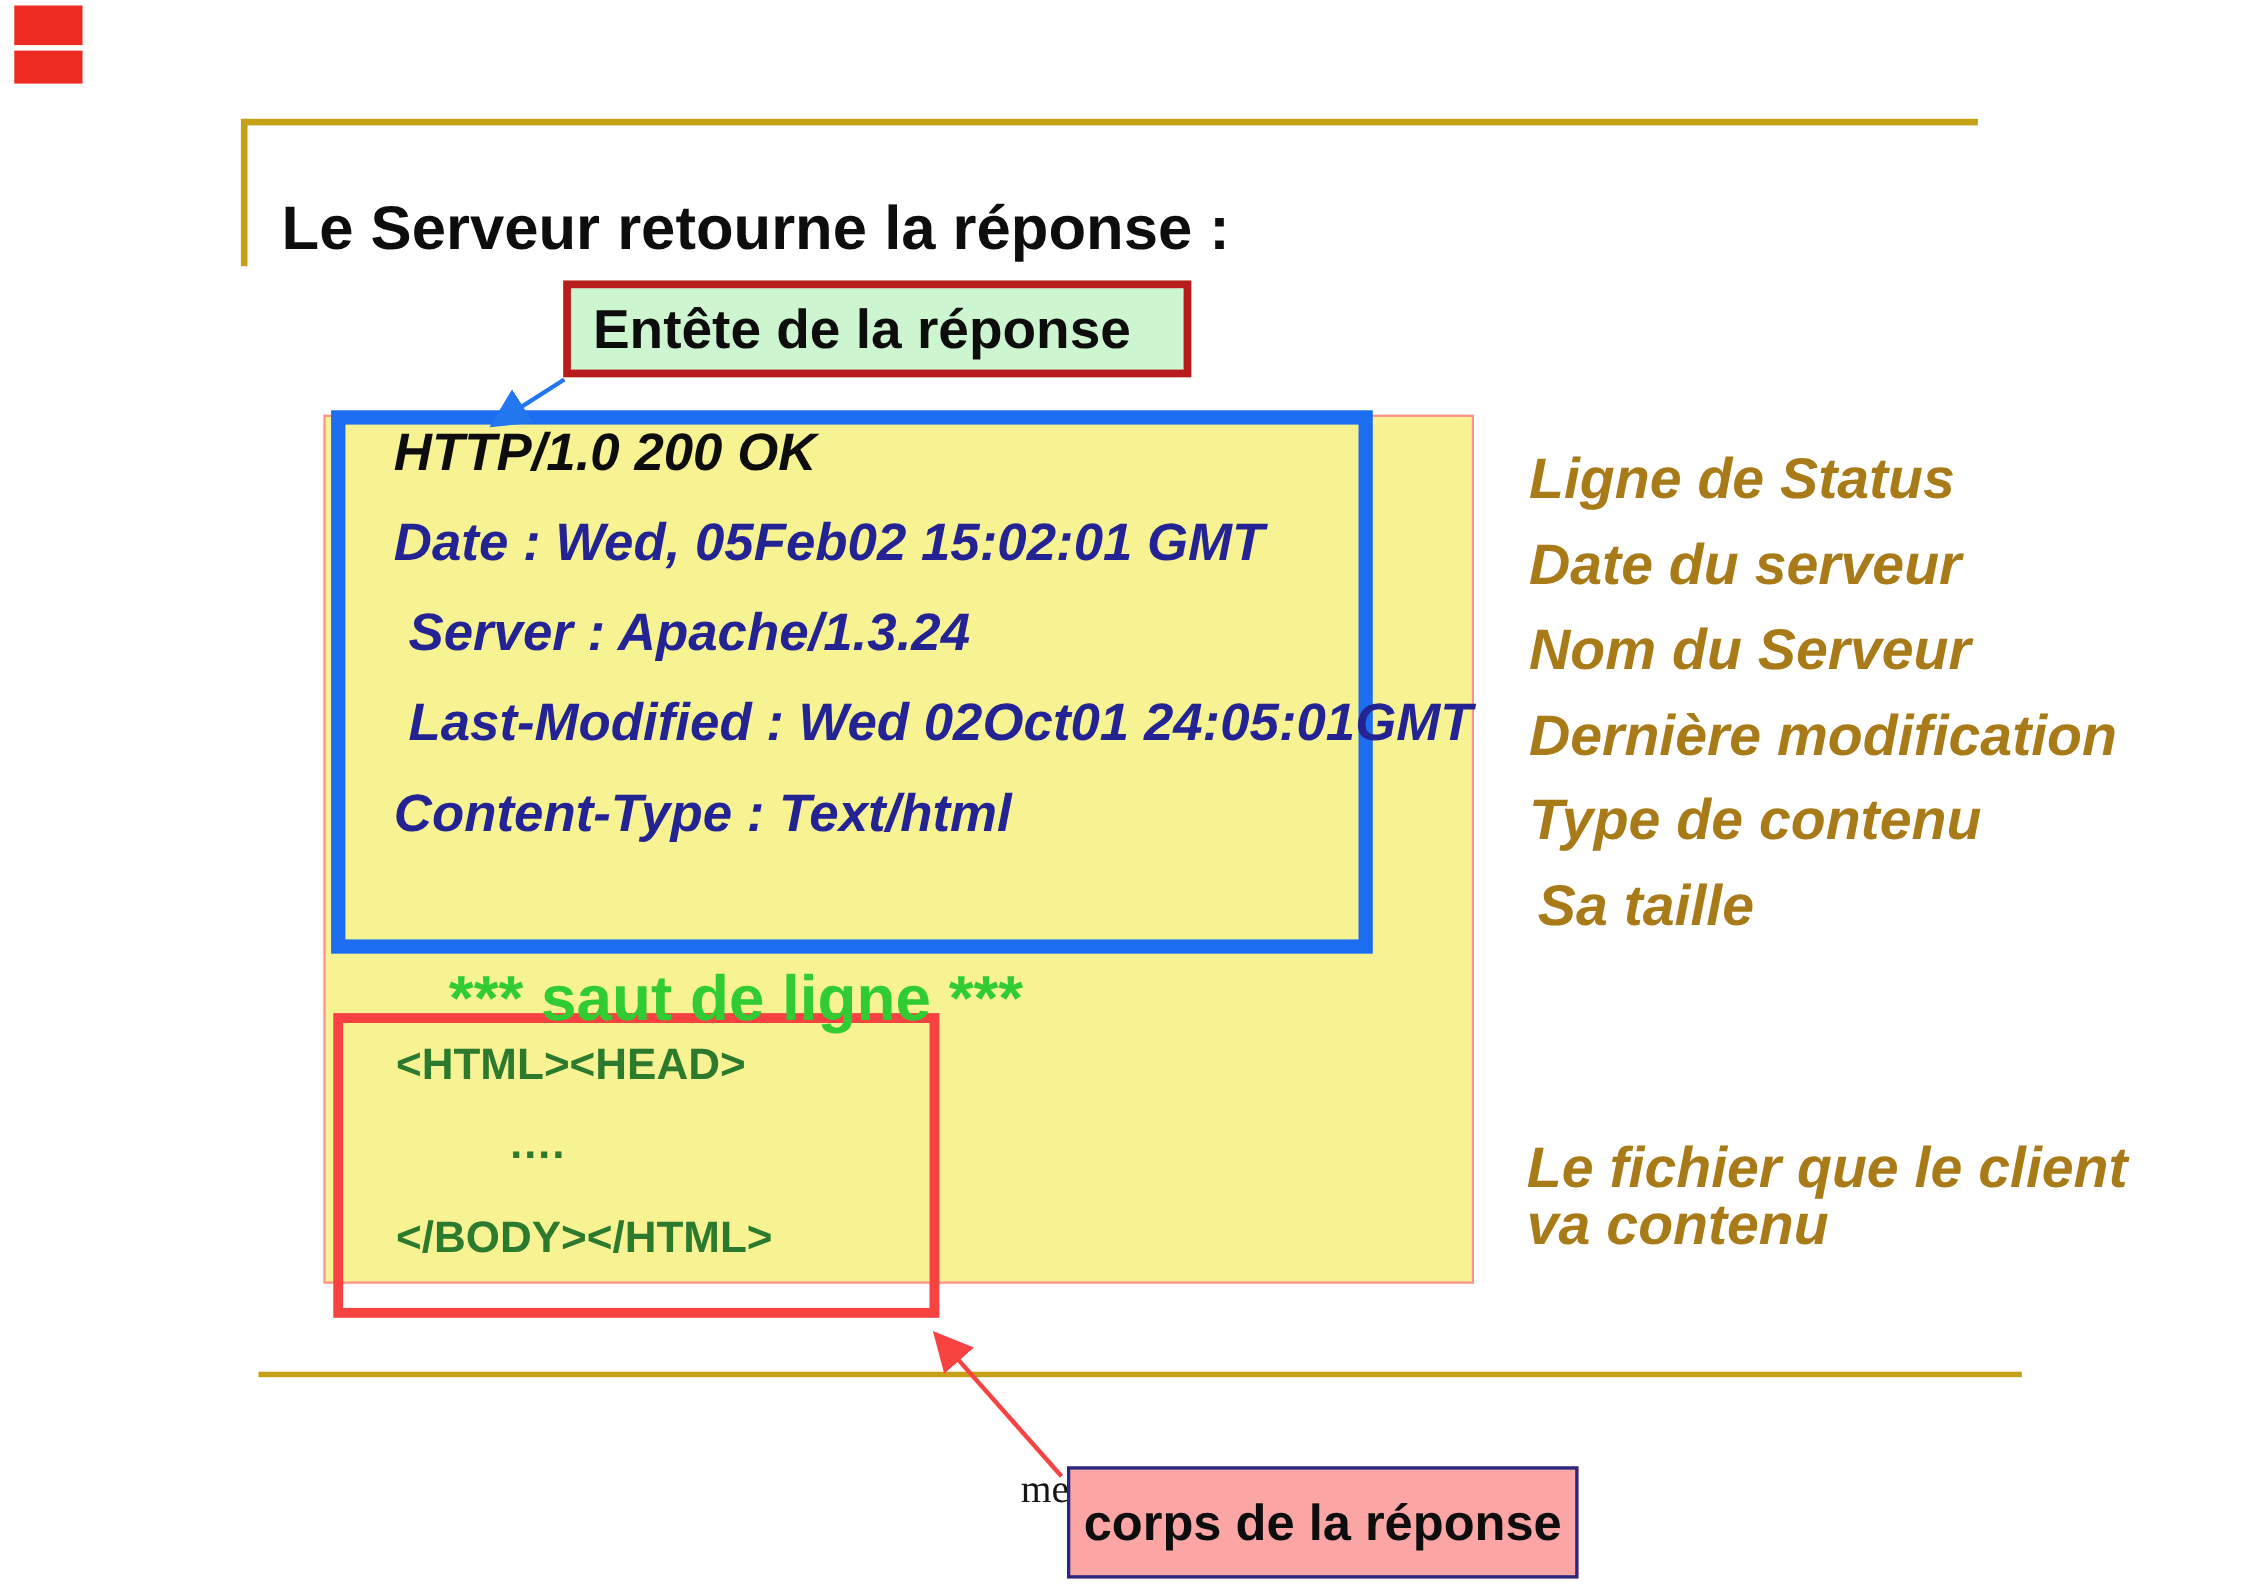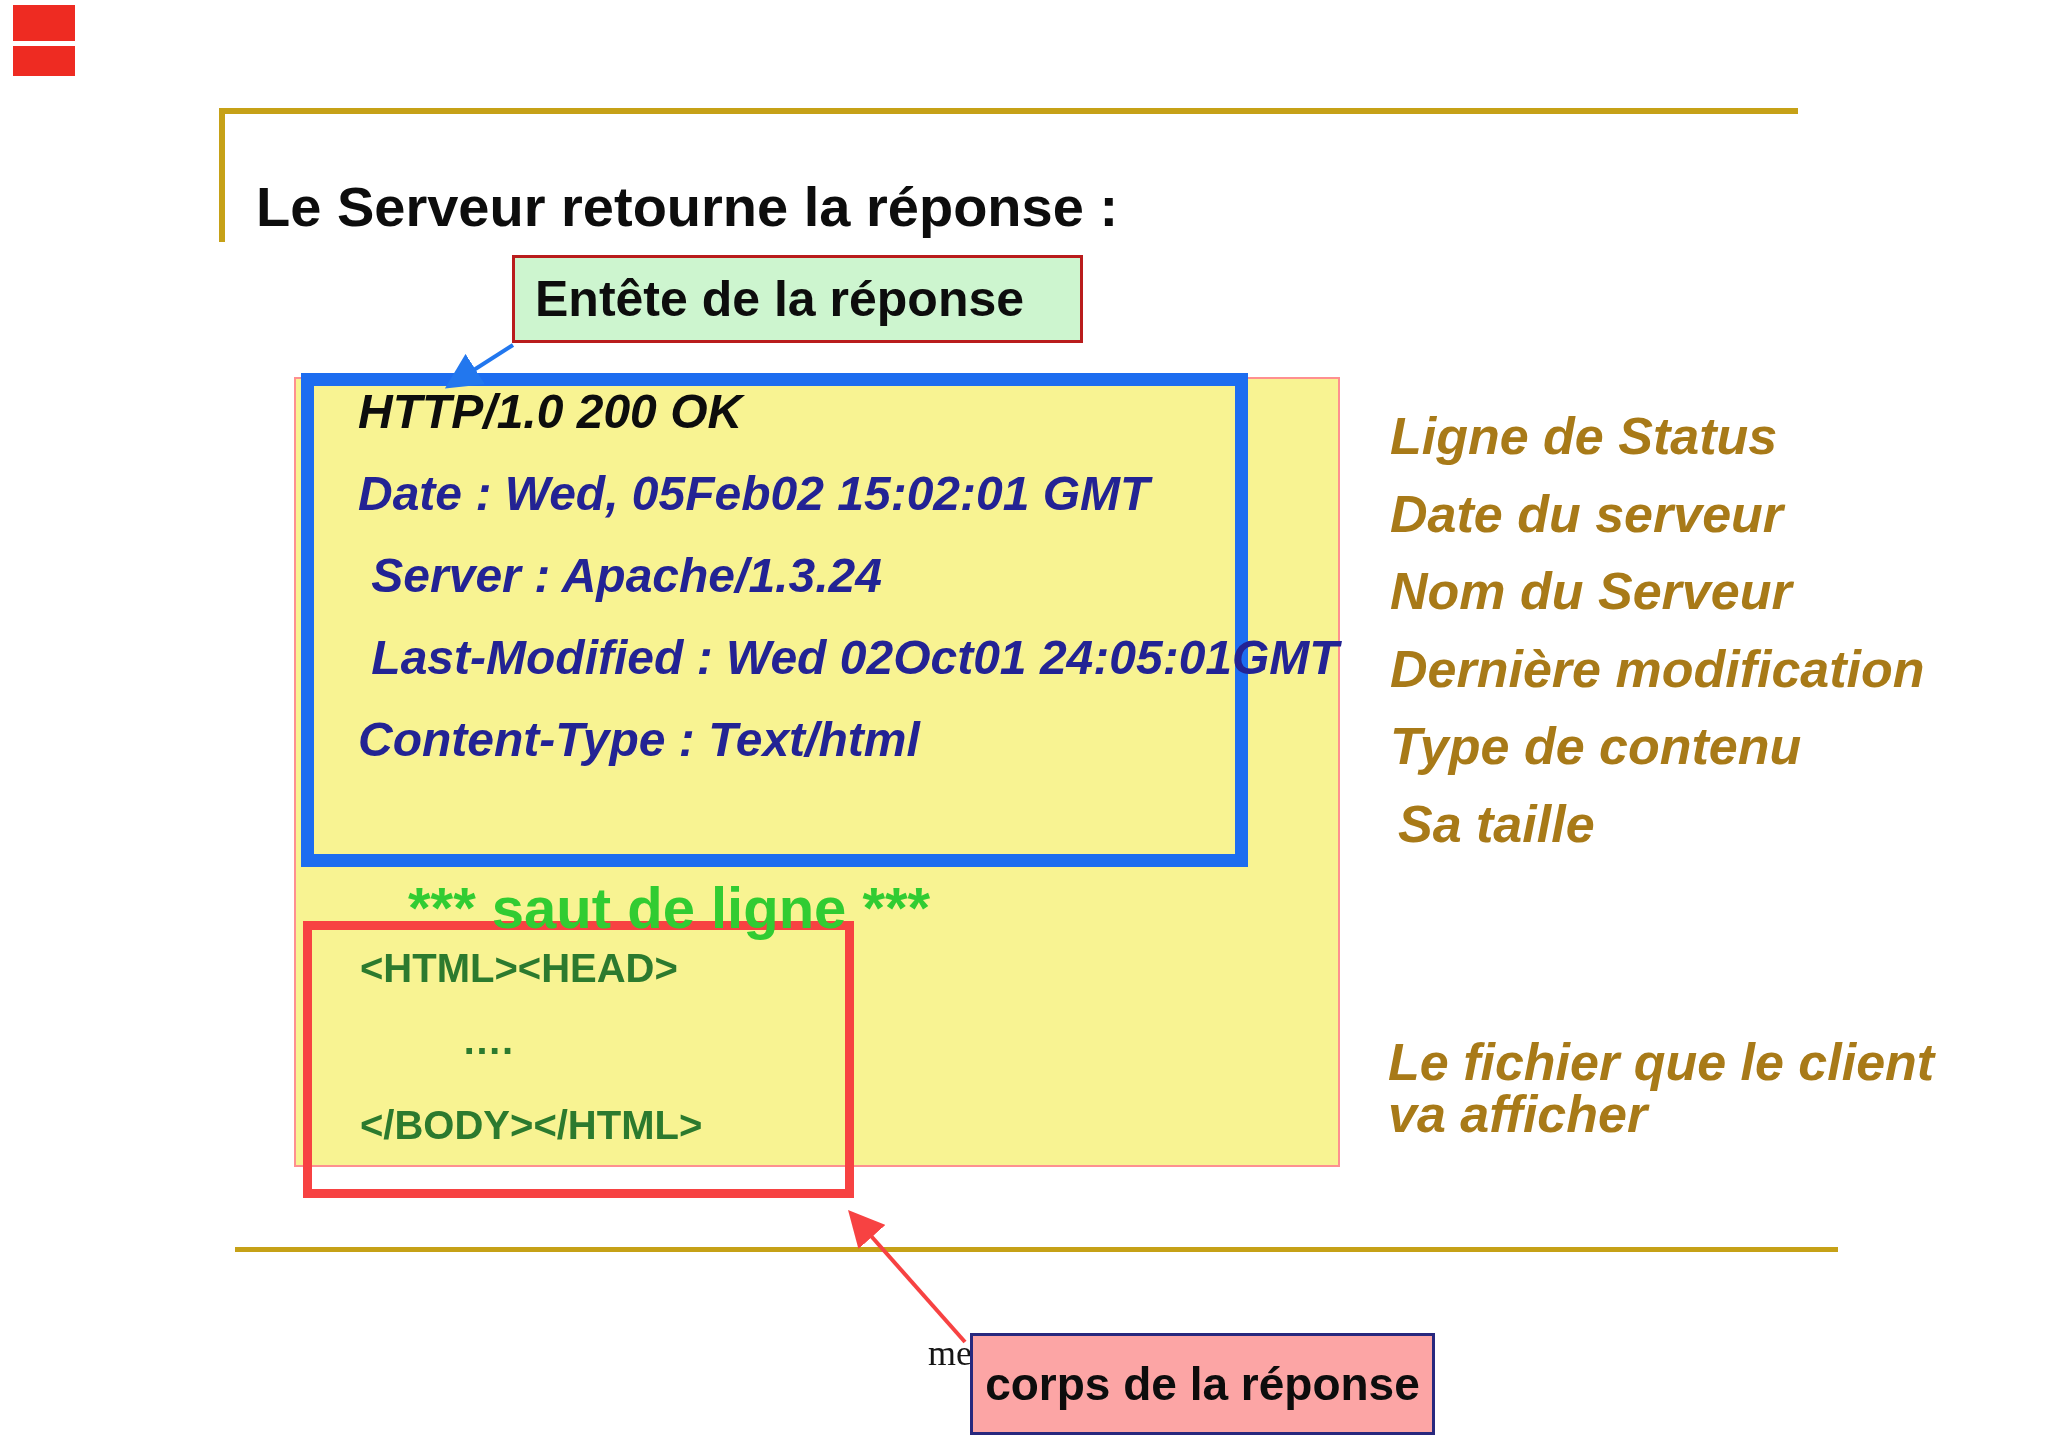--- a/index.html
+++ b/index.html
@@ -18,21 +18,21 @@
   .gold-left{left:219px;top:108px;width:6px;height:134px;}
   .gold-divider{left:235px;top:1247px;width:1603px;height:5px;}
   
   .title{
     left:256px;top:174px;font-size:56px;font-weight:bold;color:#0d0d0d;
     letter-spacing:0px;white-space:pre;
   }
   
   .green-callout{
     left:512px;top:255px;width:571px;height:88px;box-sizing:border-box;
-    background:#cdf5cf;border:3px solid #b91c1c;display:flex;align-items:center;
+    background:#cdf5cf;border:7px solid #b91c1c;display:flex;align-items:center;
     padding-left:20px;font-size:50px;font-weight:bold;color:#0d0d0d;white-space:pre;
   }
   .orange-callout{
     left:970px;top:1333px;width:465px;height:102px;box-sizing:border-box;
     background:#fca5a5;border:3px solid #28287e;display:flex;align-items:center;
     justify-content:center;font-size:46px;font-weight:bold;color:#0d0d0d;
     white-space:pre;z-index:6;
   }
   
   .yellow-panel{
@@ -105,21 +105,21 @@
   <div class="code" style="top:1018px;left:462px">….</div>
   <div class="code" style="top:1103px">&lt;/BODY&gt;&lt;/HTML&gt;</div>
 
   <div class="annot" style="top:406px">Ligne de Status</div>
   <div class="annot" style="top:484px">Date du serveur</div>
   <div class="annot" style="top:561px">Nom du Serveur</div>
   <div class="annot" style="top:639px">Dernière modification</div>
   <div class="annot" style="top:716px">Type de contenu</div>
   <div class="annot" style="top:794px;left:1398px">Sa taille</div>
   <div class="annot" style="top:1032px;left:1388px">Le fichier que le client</div>
-  <div class="annot" style="top:1084px;left:1388px">va afficher</div>
+  <div class="annot" style="top:1084px;left:1388px">va contenu</div>
 
   <div class="abs med">med</div>
 
   <div class="abs orange-callout">corps de la réponse</div>
 
   <svg class="arrow-layer" viewBox="0 0 2048 1447" xmlns="http://www.w3.org/2000/svg">
     <defs>
       <marker id="blueHead" markerWidth="9" markerHeight="9" refX="6" refY="4.5" orient="auto">
         <path d="M0,0 L9,4.5 L0,9 z" fill="#2277ee"></path>
       </marker>

